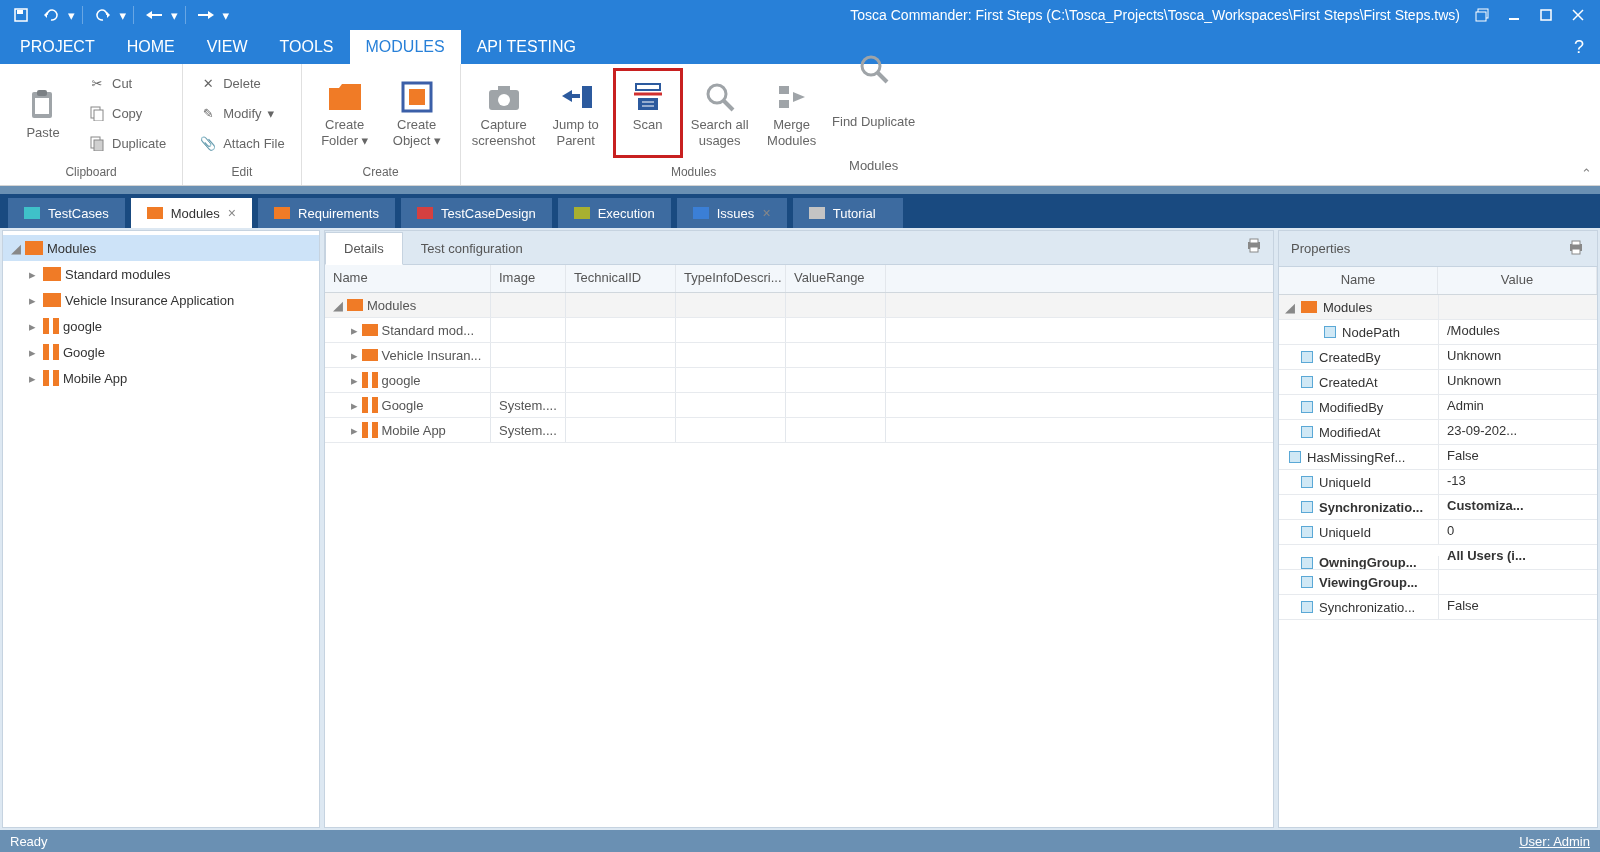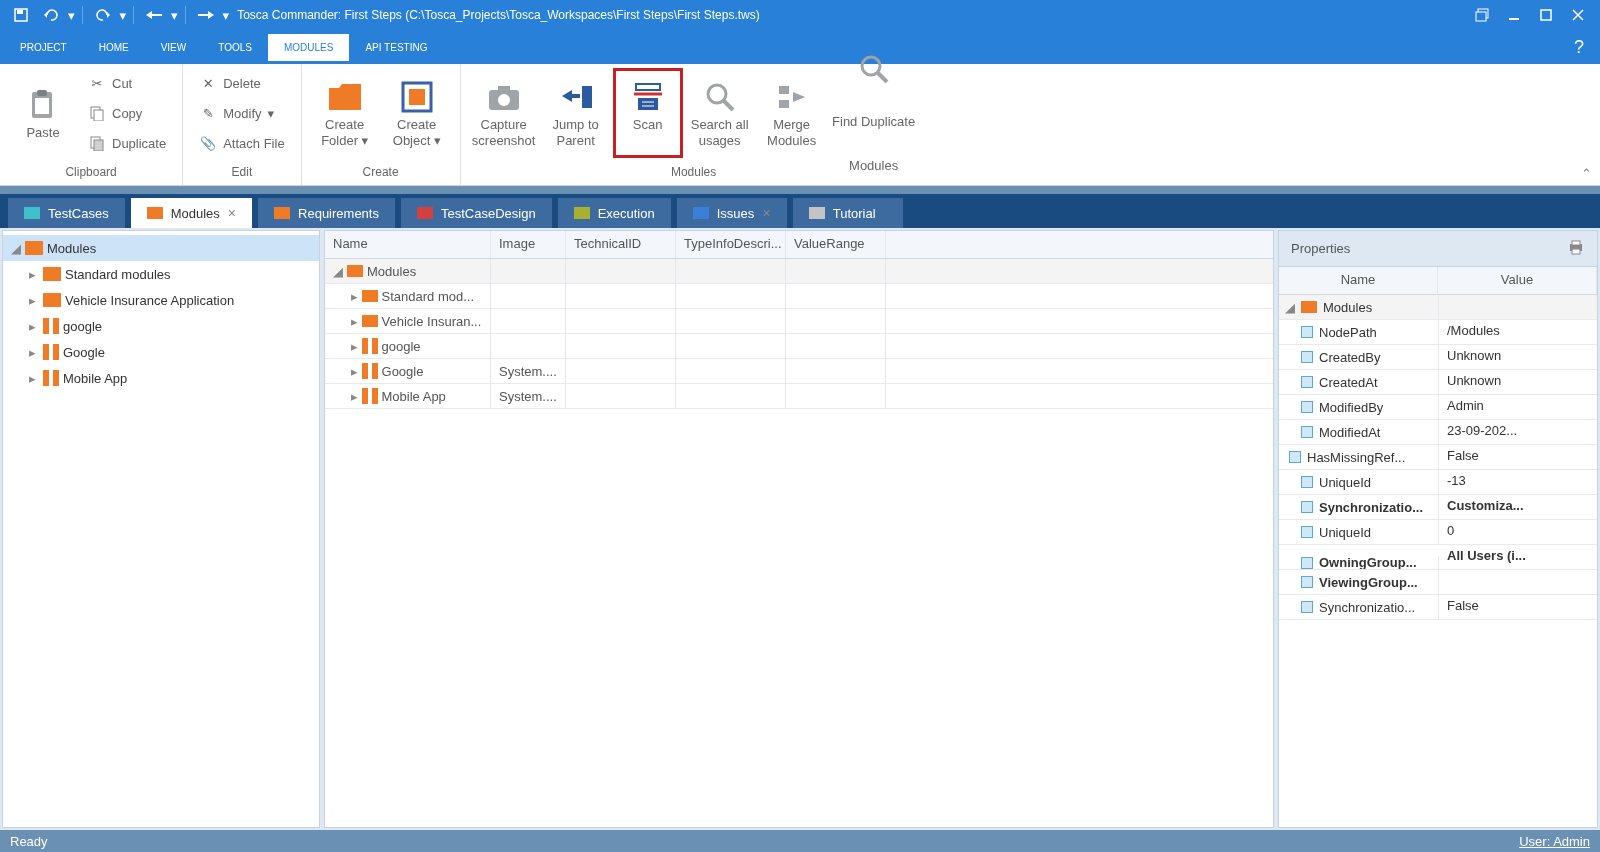--- a/index.html
+++ b/index.html
@@ -3,27 +3,27 @@
 <meta charset="utf-8">
 <style>
 * { margin: 0; padding: 0; box-sizing: border-box; font-family: "Segoe UI", Arial, sans-serif; font-size: 13px; }
 body { background: #ffffff; overflow: hidden; }
 
 
 .titlebar { background: #2880d8; height: 30px; display: flex; align-items: center; color: white; }
 .titlebar-qat { display: flex; align-items: center; padding: 0 8px; gap: 4px; }
 .titlebar-qat .qat-btn { width: 26px; height: 24px; display: flex; align-items: center; justify-content: center; cursor: pointer; }
 .titlebar-qat .sep { width: 1px; height: 18px; background: rgba(255,255,255,0.3); margin: 0 3px; }
-.titlebar-title { flex: 1; text-align: left; font-size: 12px; }
+.titlebar-title { flex: 1; text-align: right; font-size: 14px; }
 .titlebar-ctrl { display: flex; gap: 8px; padding: 0 10px; }
 .titlebar-ctrl .ctrl { width: 24px; height: 24px; display: flex; align-items: center; justify-content: center; cursor: pointer; }
 
 
 .menubar { background: #2880d8; height: 34px; display: flex; align-items: center; color: white; padding: 0 4px; }
-.menubar .menu-item { padding: 8px 16px; font-size: 10px; cursor: pointer; }
+.menubar .menu-item { padding: 8px 16px; font-size: 16px; cursor: pointer; }
 .menubar .menu-item.active { background: white; color: #2880d8; }
 .menubar .help { margin-left: auto; font-size: 18px; padding: 0 12px; }
 
 
 .ribbon { background: white; height: 122px; border-bottom: 1px solid #d4d4d4; display: flex; position: relative; }
 .ribbon-group { border-right: 1px solid #e0e0e0; padding: 4px 8px; display: flex; flex-direction: column; }
 .ribbon-group-content { flex: 1; display: flex; align-items: flex-start; gap: 2px; }
 .ribbon-group-label { text-align: center; color: #666; font-size: 12px; padding: 2px 0; }
 .ribbon-big-btn { display: flex; flex-direction: column; align-items: center; justify-content: center; width: 70px; height: 90px; cursor: pointer; color: #666; text-align: center; line-height: 1.2; }
 .ribbon-big-btn .big-icon { width: 40px; height: 40px; display: flex; align-items: center; justify-content: center; }
@@ -392,20 +392,29 @@
             <span>Google</span>
           </div>
           <div class="tree-item child">
             <span class="caret">▸</span>
             <span class="module-icon"></span>
             <span>Mobile App</span>
           </div>
         </div>
 
     <div class="details-panel">
+      <div class="detail-tabs">
+        <div class="detail-tab active">Details</div>
+        <div class="detail-tab">Test configuration</div>
+        <div class="detail-print"><svg width="18" height="16" viewBox="0 0 18 16">
+                <rect x="3" y="5" width="12" height="7" fill="#888"></rect>
+                <rect x="5" y="2" width="8" height="4" fill="white" stroke="#888"></rect>
+                <rect x="5" y="10" width="8" height="5" fill="white" stroke="#888"></rect>
+              </svg></div>
+      </div>
       <div class="grid-header" id="grid-header">
             <div class="col c1">Name</div>
             <div class="col c2">Image</div>
             <div class="col c3">TechnicalID</div>
             <div class="col c4">TypeInfoDescri...</div>
             <div class="col c5">ValueRange</div>
           </div>
       <div class="grid-body" id="grid-body">
             <div class="grid-row root">
               <div class="col c1">
@@ -497,21 +506,21 @@
       <div class="props-body" id="props-body">
             <div class="prop-row prop-root">
               <div class="prop-name">
                 <span style="color:#888;">◢</span>
                 <div class="tree-folder" style="width:16px;height:12px;"></div>
                 <span>Modules</span>
               </div>
               <div class="prop-value"></div>
             </div>
             <div class="prop-row">
-              <div class="prop-name" style="padding-left:22px;">
+              <div class="prop-name" style="padding-left:13px;justify-content:center;">
                 <span class="prop-icon"></span>
                 <span>NodePath</span>
               </div>
               <div class="prop-value">/Modules</div>
             </div>
             <div class="prop-row">
               <div class="prop-name" style="padding-left:22px;">
                 <span class="prop-icon"></span>
                 <span>CreatedBy</span>
               </div>

